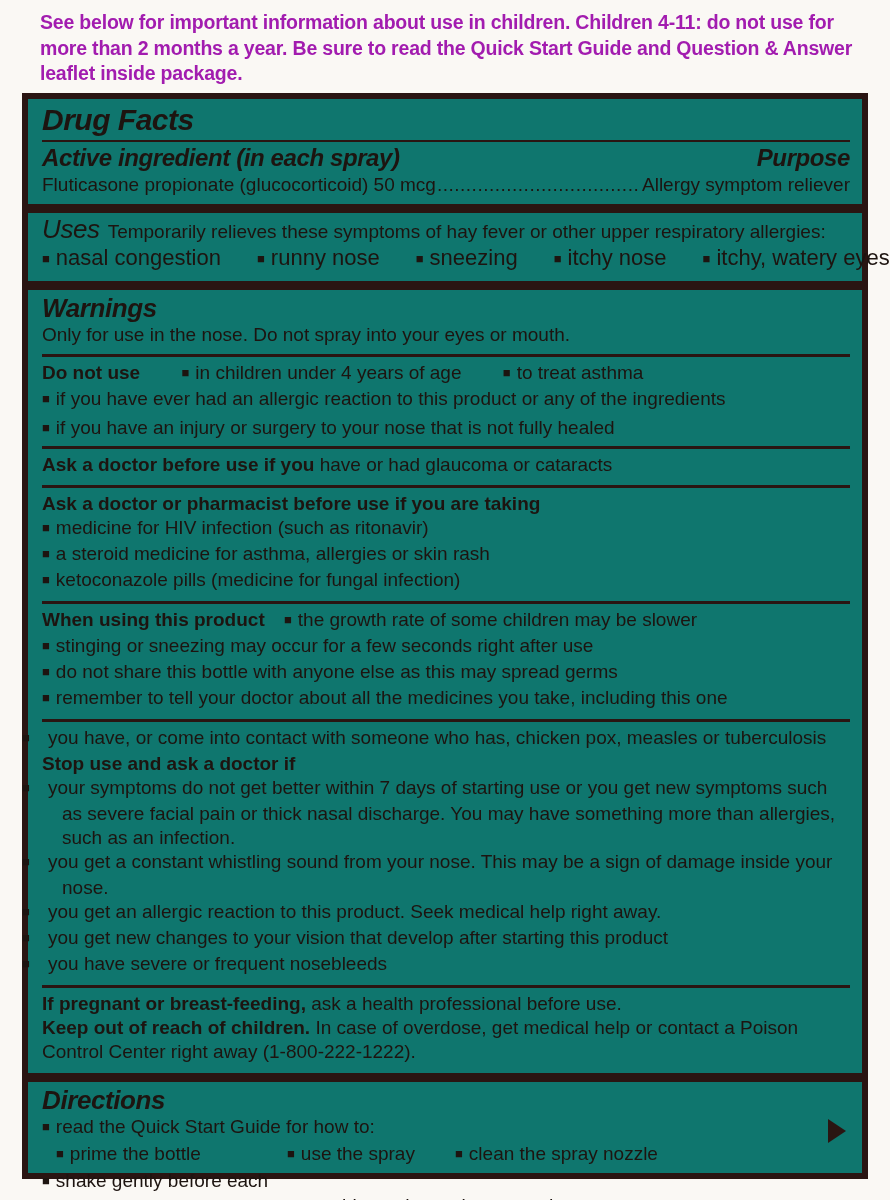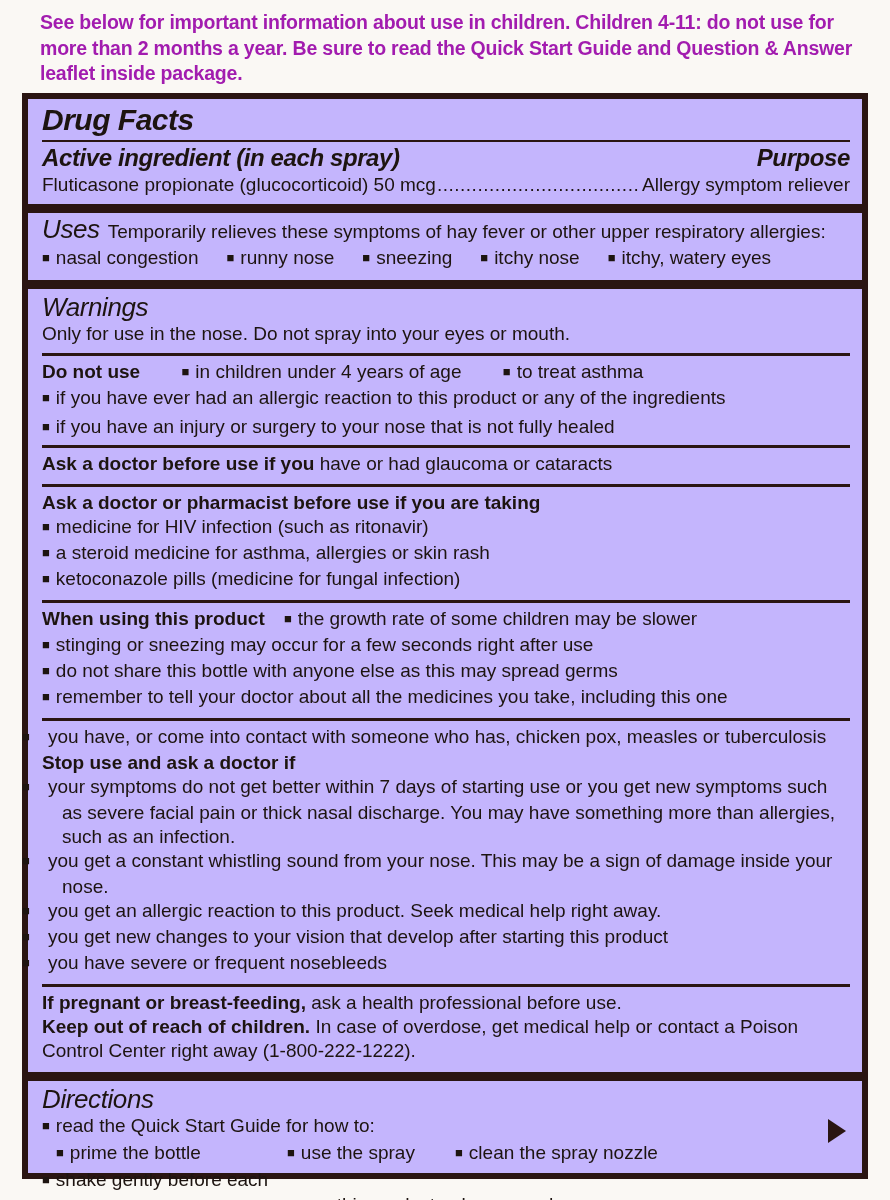--- a/index.html
+++ b/index.html
@@ -30,21 +30,21 @@
 
   
   #dfbox {
     position: absolute;
     left: 22px;
     top: 93px;
     width: 846px;
     height: 1086px;
     box-sizing: border-box;
     border: 6px solid #2a1512;
-    background: #c4b5fd;
+    background: #0f766e;
     padding: 0;
   }
 
   
   .df-title {
     font-size: 30px;
     font-weight: 700;
     font-style: italic;
     letter-spacing: -0.5px;
     padding: 5px 0 2px 14px;
@@ -94,21 +94,21 @@
     overflow: hidden;
     white-space: nowrap;
     letter-spacing: 0.5px;
     font-size: 19px;
     margin: 0 1px;
   }
 
   
   .sec-head-italic {
     font-size: 26px;
-    font-weight: 400;
+    font-weight: 700;
     font-style: italic;
     letter-spacing: -0.4px;
     padding: 3px 0 0 14px;
     line-height: 30px;
   }
   .body-line {
     font-size: 19px;
     line-height: 24px;
     padding: 0 12px 0 14px;
   }
@@ -145,24 +145,24 @@
     letter-spacing: -0.4px;
     margin-right: 8px;
   }
   .uses-row1 {
     padding: 3px 12px 0 14px;
     font-size: 19px;
     line-height: 27px;
   }
   .uses-row2 {
     padding: 0 12px 4px 14px;
-    font-size: 19px;
+    font-size: 22px;
     line-height: 25px;
     display: flex;
-    gap: 4px;
+    gap: 12px;
   }
   .uses-row2 span { margin-right: 24px; white-space: nowrap; }
 
   .spaced > span { margin-right: 22px; white-space: nowrap; }
 
   
   .dir-grid {
     display: flex;
     font-size: 19px;
     line-height: 25px;

